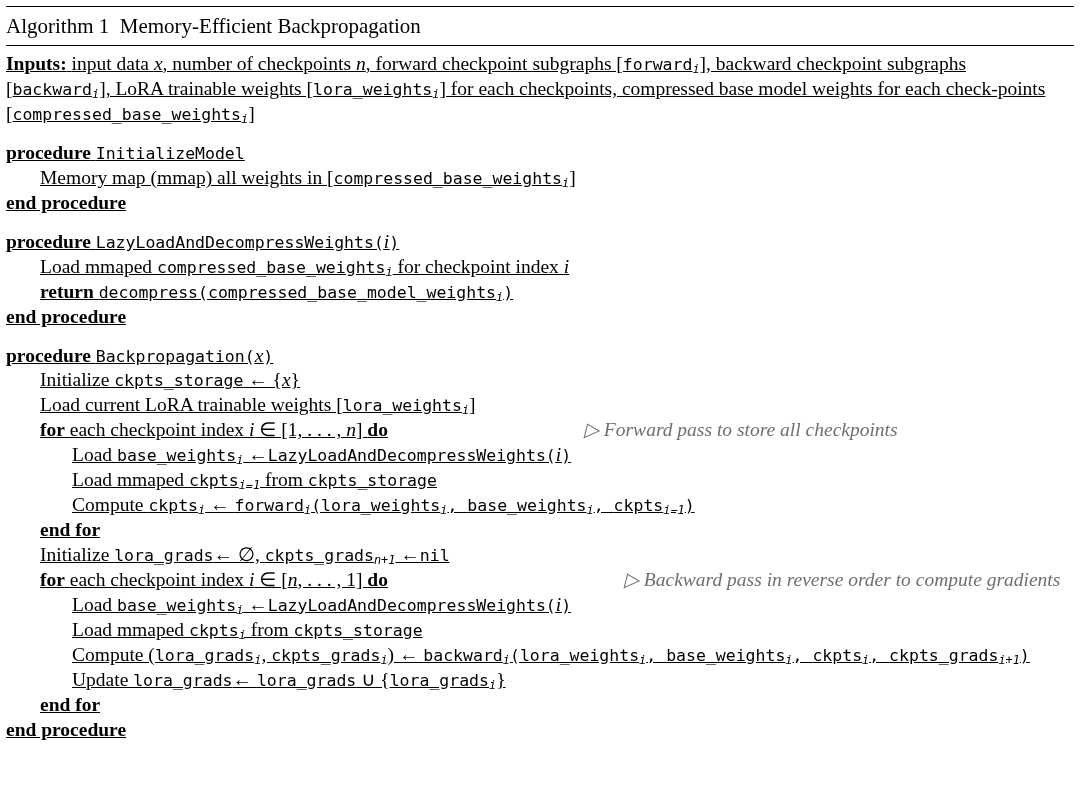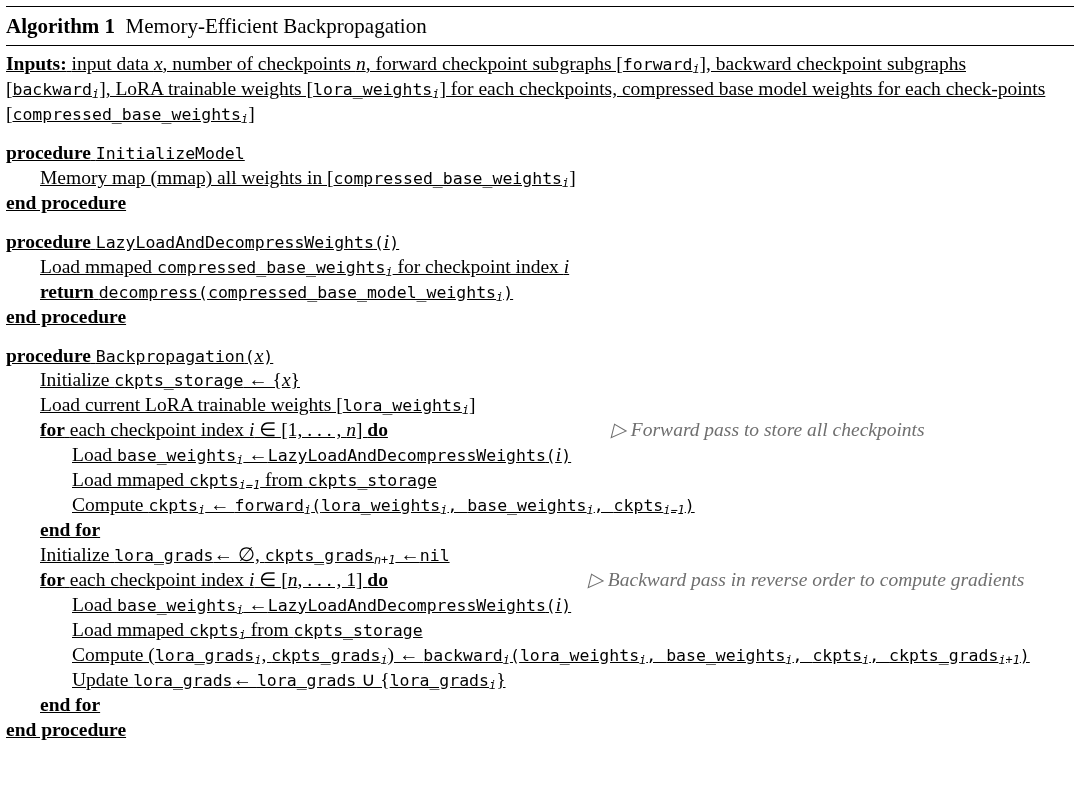--- a/index.html
+++ b/index.html
@@ -26,21 +26,21 @@
   .rule-mid {
     border-top: 1.1px solid #000;
     margin: 0;
   }
   .title-line {
     font-size: 21px;
     line-height: 1.35;
     padding: 5px 0 5px 0;
   }
   .title-line .alg-label {
-    font-weight: bold;
+    font-weight: normal;
   }
   .body {
     font-size: 19.5px;
     line-height: 1.27;
     padding: 6px 0 8px 0;
   }
   .line {
     white-space: nowrap;
     position: relative;
     text-decoration: underline;
@@ -65,26 +65,26 @@
   }
   .tt .sub {
     font-family: "DejaVu Sans Mono", monospace;
     font-style: italic;
   }
   .ind1 { padding-left: 34px; }
   .ind2 { padding-left: 66px; }
   .blank { height: 14px; }
   .comment {
     position: absolute;
-    left: 605px;
+    left: 578px;
     color: #6f6f6f;
     font-style: italic;
     white-space: nowrap;
   }
-  .comment.c2 { left: 582px; }
+  .comment.c2 { left: 618px; }
 </style>
 </head>
 <body>
 
 <div class="algorithm">
 
   <div class="rule-top"></div>
 
   <div class="title-line">
     <span class="alg-label">Algorithm 1</span>

